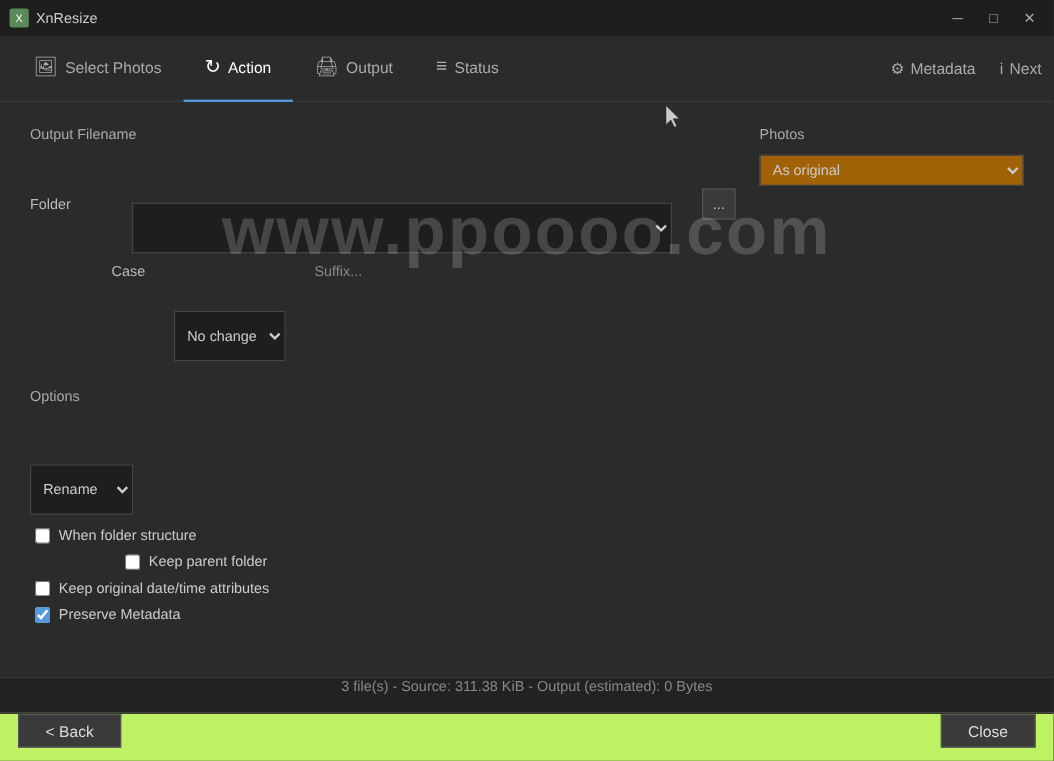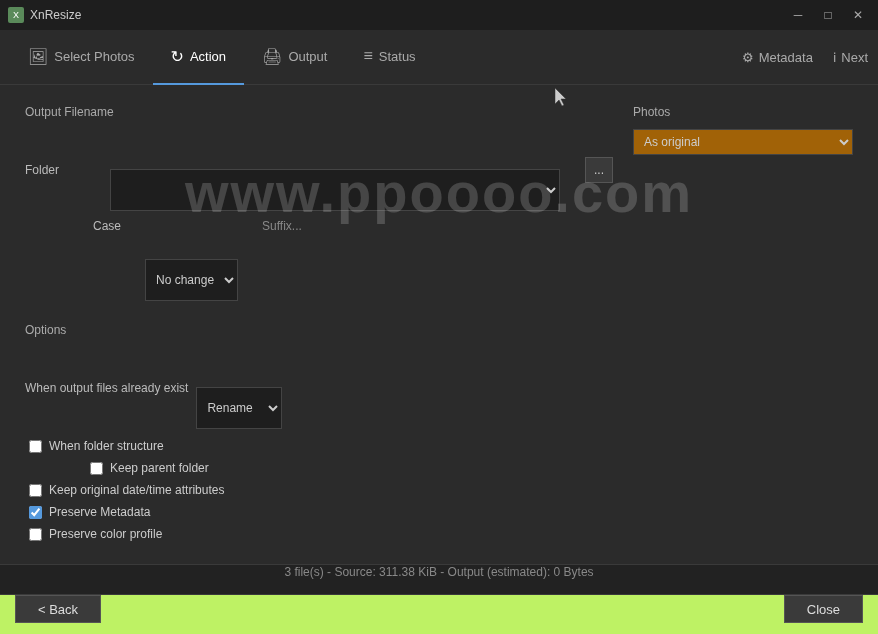--- a/index.html
+++ b/index.html
@@ -206,21 +206,21 @@
     .options-label { color: #bbb; font-size: 12px; }
 
     .checkbox-row {
       display: flex;
       align-items: center;
       gap: 7px;
       margin-bottom: 8px;
       margin-left: 4px;
     }
     .checkbox-row.indented {
-      margin-left: 30px;
+      margin-left: 44px;
       padding-left: 35px;
     }
     .checkbox-row input[type="checkbox"] {
       width: 13px;
       height: 13px;
       cursor: pointer;
       accent-color: #5599dd;
     }
     .checkbox-row label {
       color: #ccc;
@@ -382,21 +382,20 @@
         <option>TIFF</option>
         <option>WEBP</option>
       </select>
     </div>
   </div>
 
   <div class="options-section">
     <div class="section-label">Options</div>
 
     <div class="options-row">
-      <span class="options-label">When output files already exist</span>
       <select class="select-input">
         <option>Rename</option>
         <option>Overwrite</option>
         <option>Skip</option>
       </select>
     </div>
 
     <div class="checkbox-row">
       <input type="checkbox" id="cb-keep-folder" style="">
       <label for="cb-keep-folder">When folder structure</label>
@@ -410,24 +409,20 @@
     <div class="checkbox-row">
       <input type="checkbox" id="cb-keep-date" style="">
       <label for="cb-keep-date">Keep original date/time attributes</label>
     </div>
 
     <div class="checkbox-row">
       <input type="checkbox" id="cb-metadata" checked="" style="">
       <label for="cb-metadata">Preserve Metadata</label>
     </div>
 
-    <div class="checkbox-row">
-      <input type="checkbox" id="cb-color" style="">
-      <label for="cb-color">Preserve color profile</label>
-    </div>
   </div>
 </div>
 
 <div class="watermark">www.ppoooo.com</div>
 
 <div class="cursor">
   <svg width="12" height="18" viewBox="0 0 12 18">
     <polygon points="0,0 0,16 4,12 7,18 9,17 6,11 11,11" fill="#ccc" stroke="#333" stroke-width="0.5"></polygon>
   </svg>
 </div>

